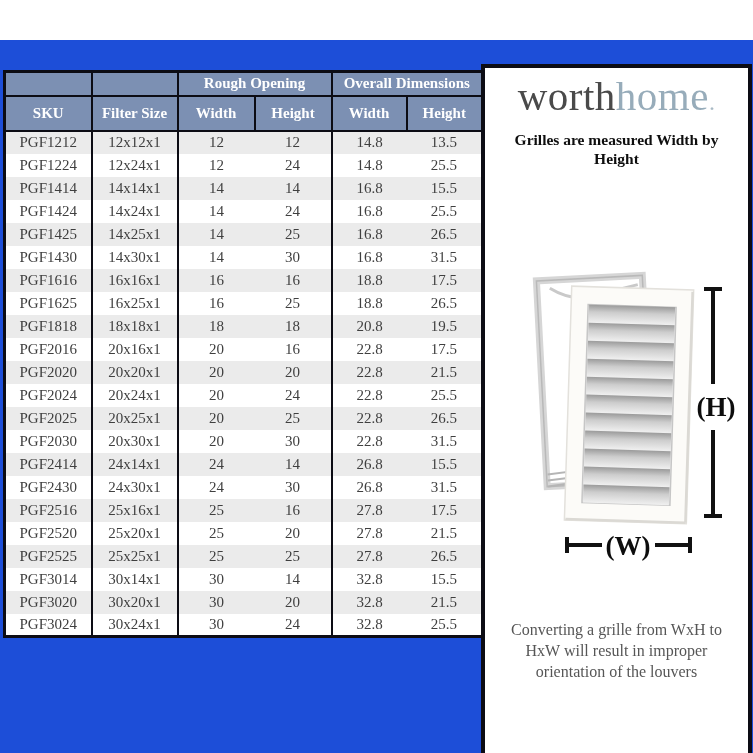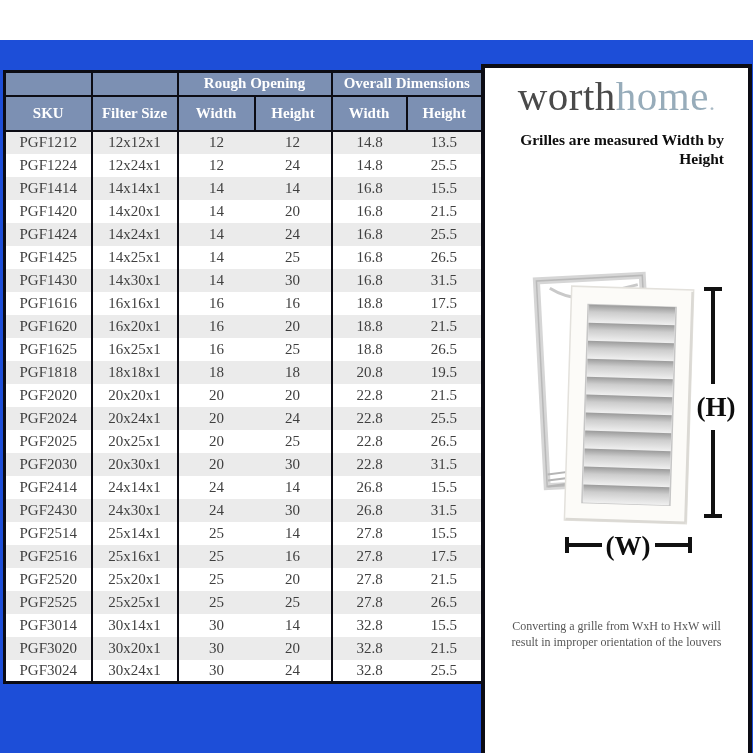--- a/index.html
+++ b/index.html
@@ -38,26 +38,26 @@
     position:absolute; left:481px; top:24px; width:271px; height:695px;
     background:#ffffff; border:4px solid #0c0c14; text-align:center;
   }
   .logo { position:absolute; top:7px; left:0; width:100%; font-size:41px;
     letter-spacing:0.5px; line-height:1.05; white-space:nowrap; }
   .logo .worth { color:#4a4a4a; }
   .logo .home  { color:#97acba; }
   .logo .mark  { color:#a9bac5; font-size:24px; }
   .panel-heading {
     position:absolute; top:62px; left:0; width:100%; padding:0 24px;
-    font-size:15.5px; font-weight:bold; color:#0e0e0e; line-height:1.25;text-align:right;
+    font-size:15.5px; font-weight:bold; color:#0e0e0e; line-height:1.25;
   }
   .illustration { position:absolute; top:198px; left:0; }
   .panel-note {
     position:absolute; top:551px; left:0; width:100%; padding:0 16px;
-    font-size:12px; color:#565656; line-height:1.32;
+    font-size:16px; color:#565656; line-height:1.32;
   }
   .dim-label { font-weight:bold; font-size:27px; fill:#0d0d0d; }
 </style>
 </head>
 <body>
 
 <div class="page">
 
   <table class="size-table">
     <colgroup>
@@ -103,28 +103,20 @@
         </tr>
         <tr>
           <td>PGF1414</td>
           <td>14x14x1</td>
           <td>14</td>
           <td>14</td>
           <td>16.8</td>
           <td>15.5</td>
         </tr>
         <tr>
-          <td>PGF1420</td>
-          <td>14x20x1</td>
-          <td>14</td>
-          <td>20</td>
-          <td>16.8</td>
-          <td>21.5</td>
-        </tr>
-        <tr>
           <td>PGF1424</td>
           <td>14x24x1</td>
           <td>14</td>
           <td>24</td>
           <td>16.8</td>
           <td>25.5</td>
         </tr>
         <tr>
           <td>PGF1425</td>
           <td>14x25x1</td>
@@ -141,46 +133,46 @@
           <td>16.8</td>
           <td>31.5</td>
         </tr>
         <tr>
           <td>PGF1616</td>
           <td>16x16x1</td>
           <td>16</td>
           <td>16</td>
           <td>18.8</td>
           <td>17.5</td>
-        </tr>
-        <tr>
-          <td>PGF1620</td>
-          <td>16x20x1</td>
-          <td>16</td>
-          <td>20</td>
-          <td>18.8</td>
-          <td>21.5</td>
         </tr>
         <tr>
           <td>PGF1625</td>
           <td>16x25x1</td>
           <td>16</td>
           <td>25</td>
           <td>18.8</td>
           <td>26.5</td>
         </tr>
         <tr>
           <td>PGF1818</td>
           <td>18x18x1</td>
           <td>18</td>
           <td>18</td>
           <td>20.8</td>
           <td>19.5</td>
         </tr>
         <tr>
+          <td>PGF2016</td>
+          <td>20x16x1</td>
+          <td>20</td>
+          <td>16</td>
+          <td>22.8</td>
+          <td>17.5</td>
+        </tr>
+        <tr>
           <td>PGF2020</td>
           <td>20x20x1</td>
           <td>20</td>
           <td>20</td>
           <td>22.8</td>
           <td>21.5</td>
         </tr>
         <tr>
           <td>PGF2024</td>
           <td>20x24x1</td>
@@ -213,28 +205,20 @@
           <td>26.8</td>
           <td>15.5</td>
         </tr>
         <tr>
           <td>PGF2430</td>
           <td>24x30x1</td>
           <td>24</td>
           <td>30</td>
           <td>26.8</td>
           <td>31.5</td>
-        </tr>
-        <tr>
-          <td>PGF2514</td>
-          <td>25x14x1</td>
-          <td>25</td>
-          <td>14</td>
-          <td>27.8</td>
-          <td>15.5</td>
         </tr>
         <tr>
           <td>PGF2516</td>
           <td>25x16x1</td>
           <td>25</td>
           <td>16</td>
           <td>27.8</td>
           <td>17.5</td>
         </tr>
         <tr>

